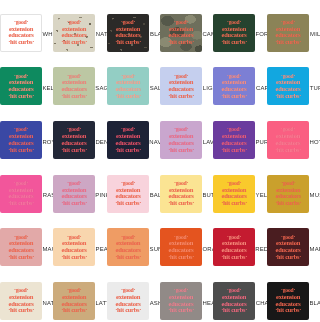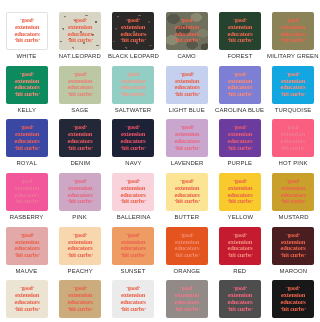--- a/index.html
+++ b/index.html
@@ -17,21 +17,21 @@
   #color-grid {
     display: grid;
     grid-template-columns: repeat(6, 53.33px);
     grid-template-rows: repeat(6, 53.66px);
     width: 320px;
     height: 322px;
   }
 
   .swatch-cell {
     display: flex;
-    flex-direction: column;
+    flex-direction: row;
     align-items: center;
     justify-content: flex-start;
     padding-top: 12px;
     box-sizing: border-box;
   }
 
   .swatch-tile {
     width: 42px;
     height: 38px;
     border-radius: 2px;

